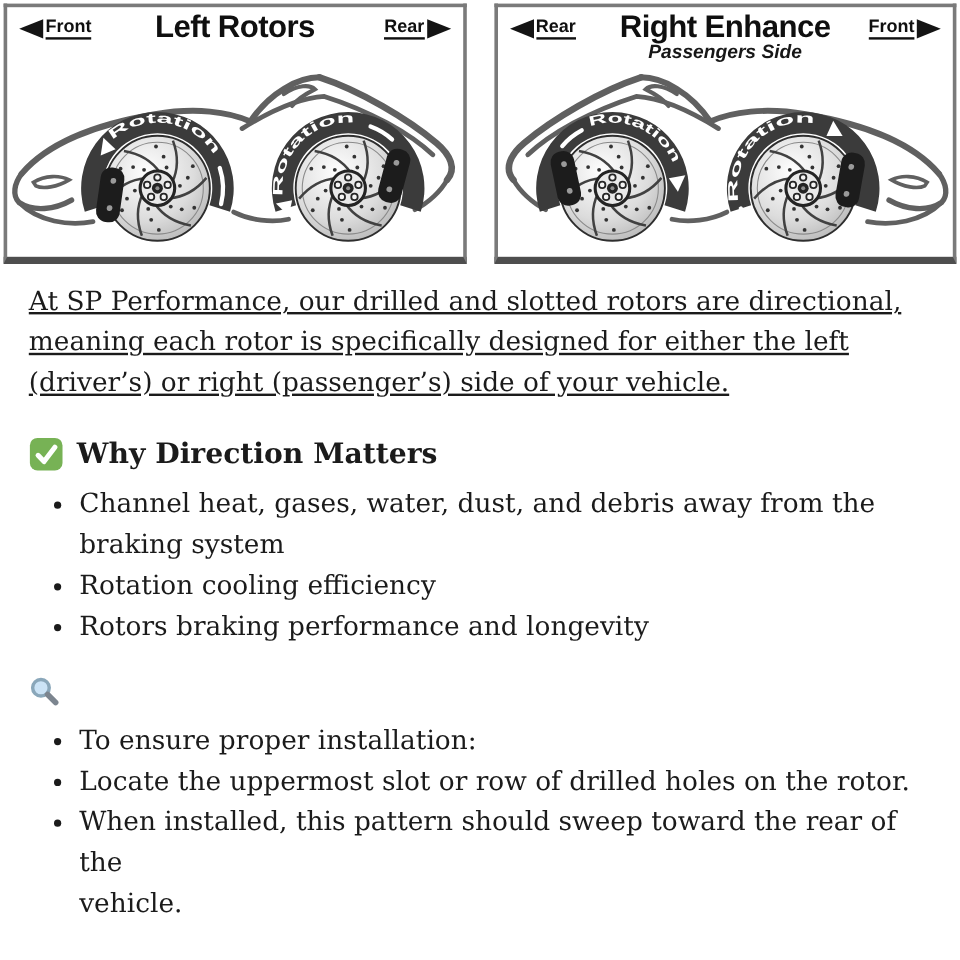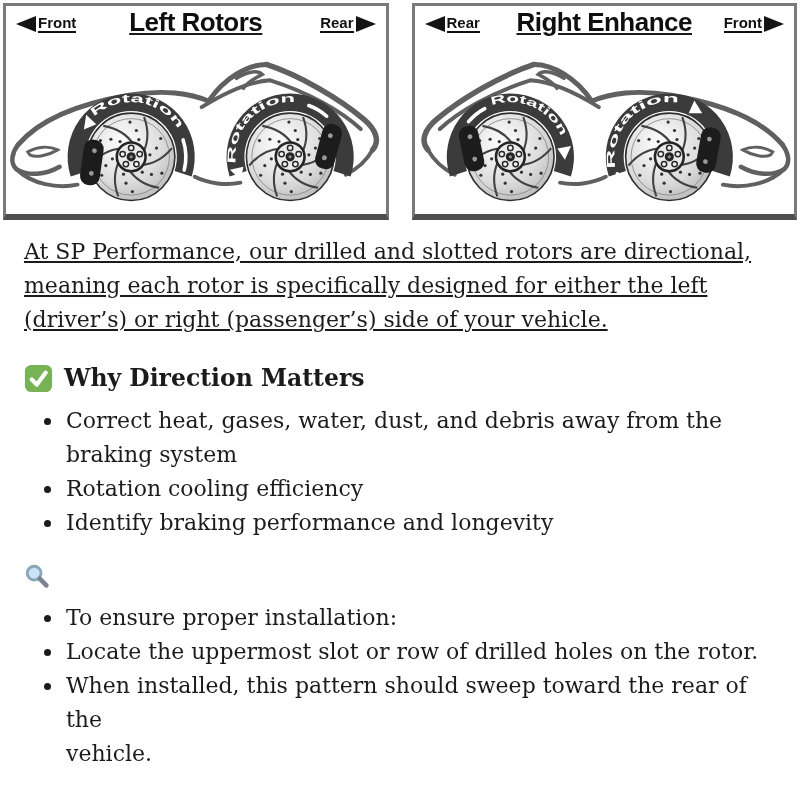--- a/index.html
+++ b/index.html
@@ -1,19 +1,19 @@
 <!DOCTYPE html>
 <html><head>
 <meta charset="utf-8">
 <style>
   html,body{margin:0;padding:0;background:#ffffff;}
   body{width:800px;height:800px;overflow:hidden;font-family:"DejaVu Serif","Liberation Serif",serif;color:#1b1b1b;}
 
   
-  .diagrams{display:flex;gap:23px;padding:3px 3px 0 3px;text-decoration:underline;}
+  .diagrams{display:flex;gap:23px;padding:3px 3px 0 3px;}
   .panel{flex:1;background:#fff;border:3px solid #7a7a7a;border-bottom:6px solid #4e4e4e;min-width:0;}
   .panel-header{position:relative;height:48px;font-family:"Liberation Sans","DejaVu Sans",sans-serif;}
   .panel-titles{text-align:center;padding-top:3px;}
   .panel-title{font-size:26px;font-weight:bold;letter-spacing:-0.5px;color:#0f0f0f;line-height:1.05;}
   .panel-subtitle{font-size:16px;font-weight:bold;font-style:italic;color:#171717;line-height:1.05;}
   .dir{position:absolute;top:9px;display:flex;align-items:center;gap:2px;}
   .dir-left{left:10px;}
   .dir-right{right:10px;}
   .dir-text{font-size:15px;font-weight:bold;color:#101010;border-bottom:2.5px solid #101010;padding-bottom:1px;line-height:1;}
   .tri{width:0;height:0;border-top:8px solid transparent;border-bottom:8px solid transparent;display:inline-block;}
@@ -164,20 +164,21 @@
     </div>
 
     <div class="panel">
       <div class="panel-header">
         <div class="dir dir-left">
           <span class="tri tri-left"></span>
           <span class="dir-text">Rear</span>
         </div>
         <div class="panel-titles">
           <div class="panel-title">Right Enhance</div>
+          <div class="panel-subtitle">Passengers Side</div>
         </div>
         <div class="dir dir-right">
           <span class="dir-text">Front</span>
           <span class="tri tri-right"></span>
         </div>
       </div>
       <svg id="car-right" class="car-svg" viewBox="0 0 382 158">
           <defs>
             <radialGradient id="grad-car-right" cx="40%" cy="35%" r="75%">
               <stop offset="0%" stop-color="#ffffff"></stop>
@@ -299,24 +300,24 @@
     <h2 class="sec-heading">
       <svg class="check-icon" viewBox="0 0 32 32">
         <rect x="1" y="1" width="30" height="30" rx="7" fill="#77b255"></rect>
         <path d="M8.5 17 L14 22.8 L24 9.5" fill="none" stroke="#ffffff" stroke-width="4.6" stroke-linecap="round" stroke-linejoin="round"></path>
       </svg>
       <span>Why Direction Matters</span>
     </h2>
 
 
     <ul>
-      <li class="pre">Correct heat, gases, water, dust, and debris away from the
+      <li class="pre">Channel heat, gases, water, dust, and debris away from the
 braking system</li>
       <li class="pre">Rotation cooling efficiency</li>
-      <li class="pre">Identify braking performance and longevity</li>
+      <li class="pre">Rotors braking performance and longevity</li>
     </ul>
 
     <h2 class="sec-heading normal">
       <svg class="mag-icon" viewBox="0 0 32 32">
         <circle cx="12" cy="12" r="8.2" fill="#cbe3f6" stroke="#8aa7ba" stroke-width="3.4"></circle>
         <line x1="18.6" y1="18.6" x2="26.5" y2="26.5" stroke="#7c858f" stroke-width="5.6" stroke-linecap="round"></line>
       </svg>
     </h2>
 
     <ul>

